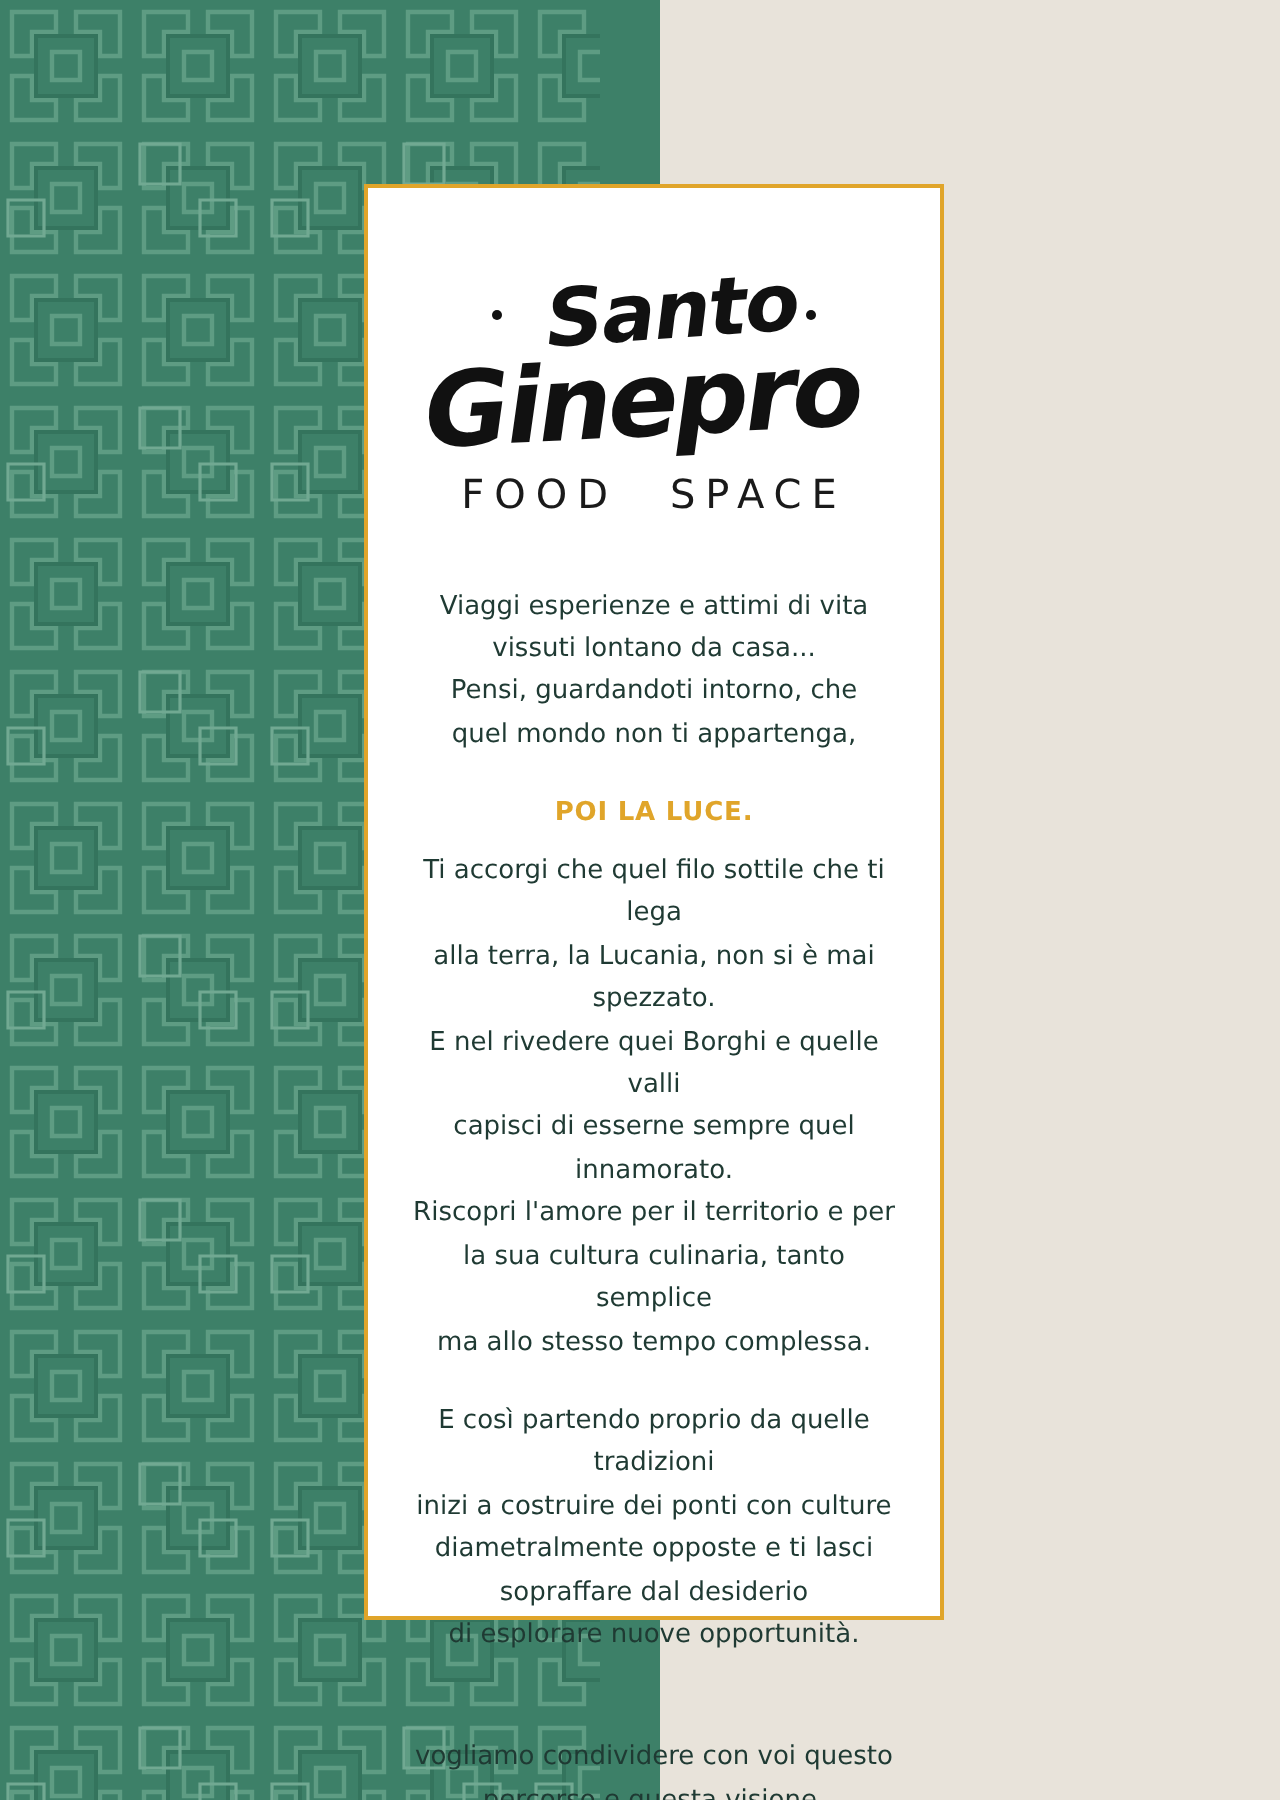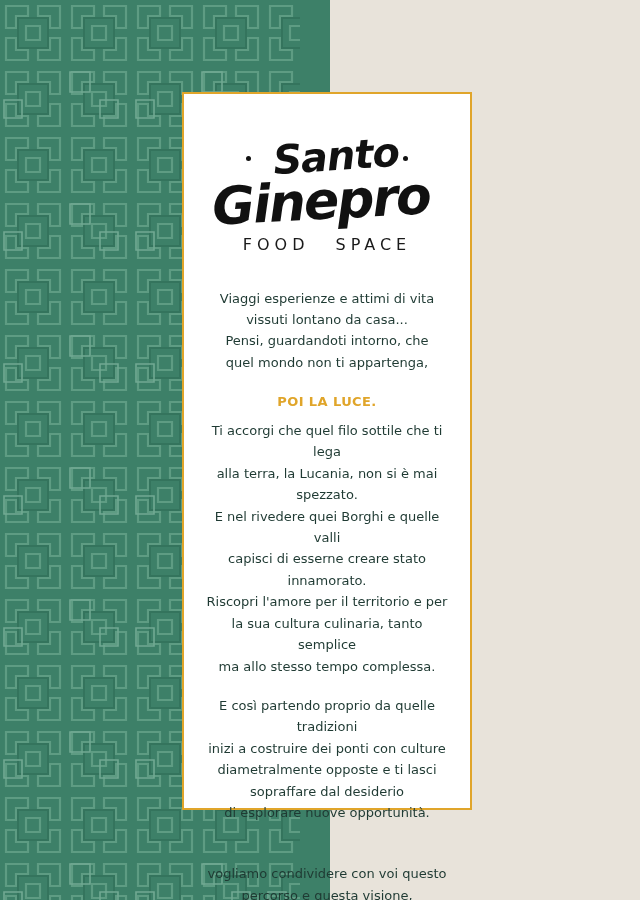--- a/index.html
+++ b/index.html
@@ -88,21 +88,21 @@
     line-height: 1.05;
     display: block;
     transform: rotate(-3deg);
     margin-top: -2px;
     margin-left: -12px;
   }
   .logo-sub {
     margin-top: 6px;
     display: block;
     font-family: "DejaVu Sans", sans-serif;
-    font-size: 16px;
+    font-size: 20px;
     letter-spacing: 5px;
     font-weight: normal;
     color: #1a1a1a;
   }
   .logo-sub .sp {
     display: inline-block;
     width: 26px;
   }
   .logo-dot {
     display: inline-block;
@@ -187,21 +187,21 @@
 
     <div class="body-text">
       <p class="para">Viaggi esperienze e attimi di vita
 vissuti lontano da casa...
 Pensi, guardandoti intorno, che
 quel mondo non ti appartenga,</p>
       <p class="para highlight">POI LA LUCE.</p>
       <p class="para">Ti accorgi che quel filo sottile che ti lega
 alla terra, la Lucania, non si è mai spezzato.
 E nel rivedere quei Borghi e quelle valli
-capisci di esserne creare stato innamorato.
+capisci di esserne sempre quel innamorato.
 Riscopri l'amore per il territorio e per
 la sua cultura culinaria, tanto semplice
 ma allo stesso tempo complessa.</p>
       <p class="para">E così partendo proprio da quelle tradizioni
 inizi a costruire dei ponti con culture
 diametralmente opposte e ti lasci
 sopraffare dal desiderio
 di esplorare nuove opportunità.</p>
       <p class="para last-block">
         <span>vogliamo condividere con voi questo

